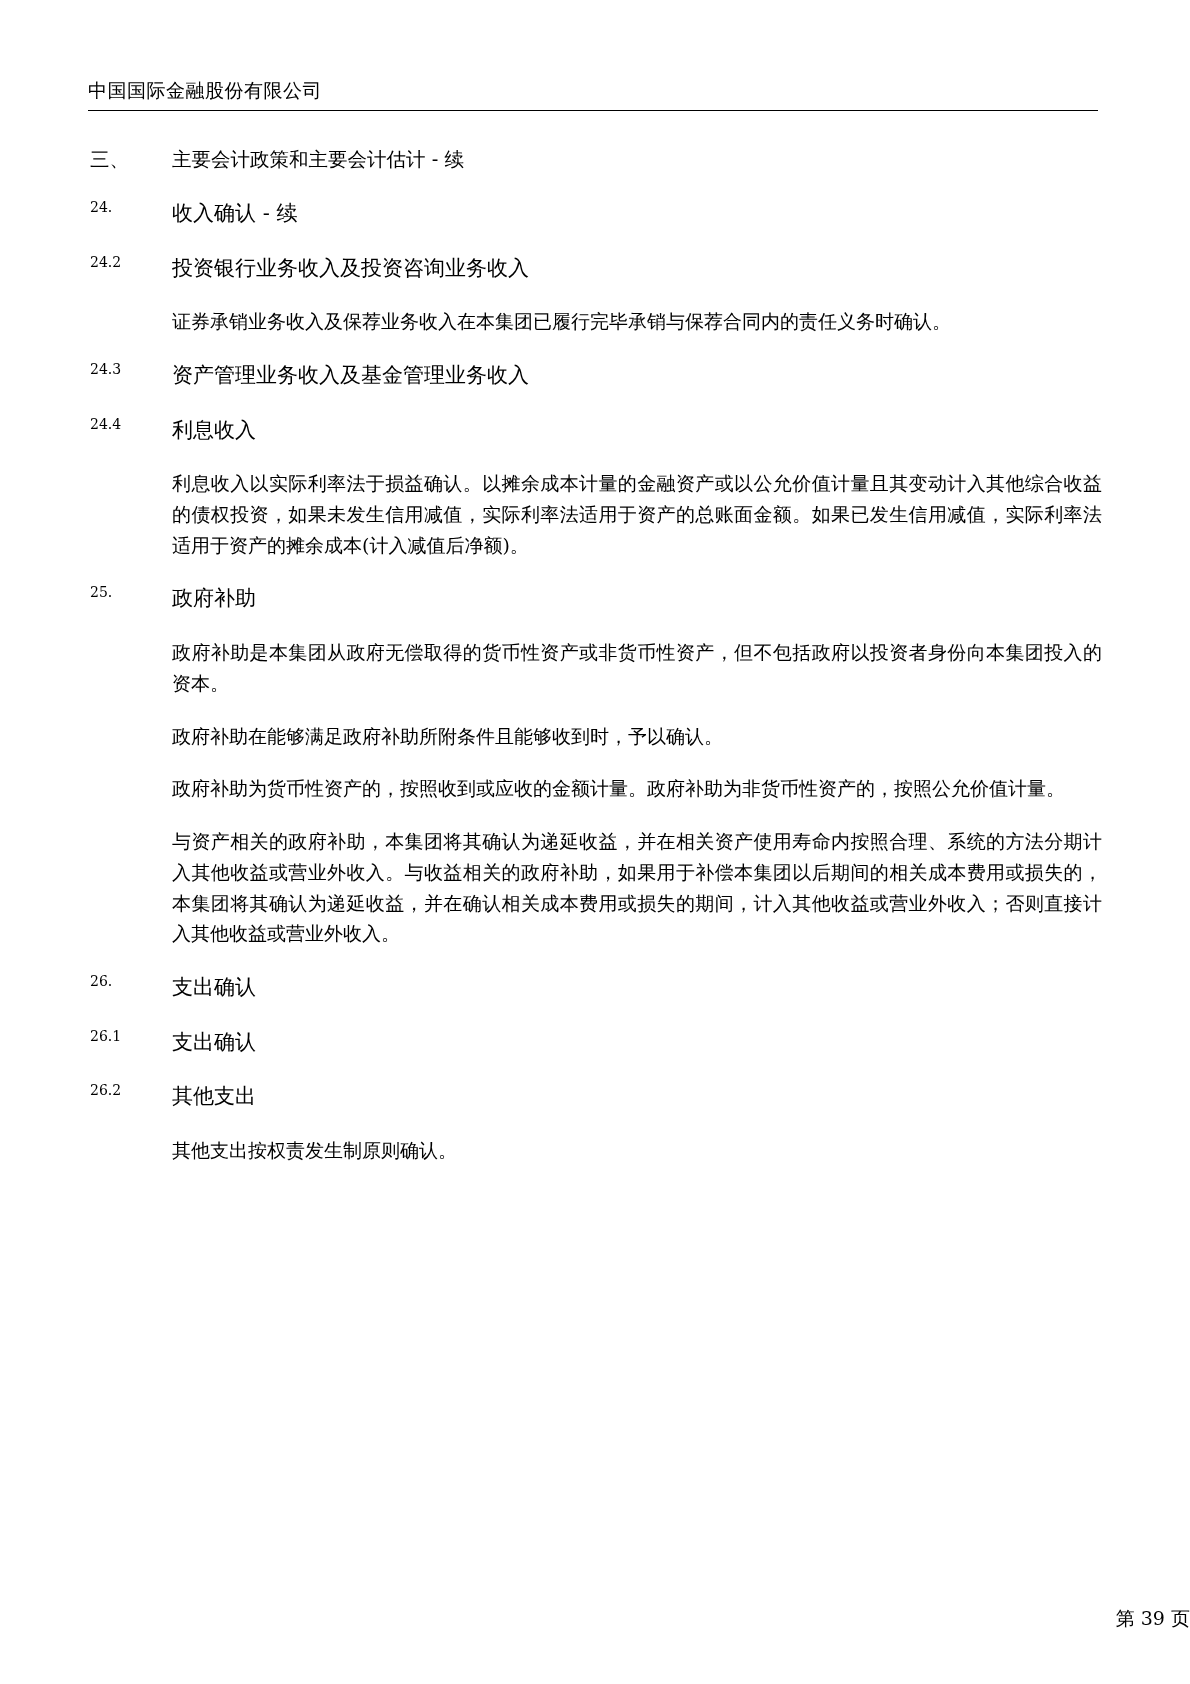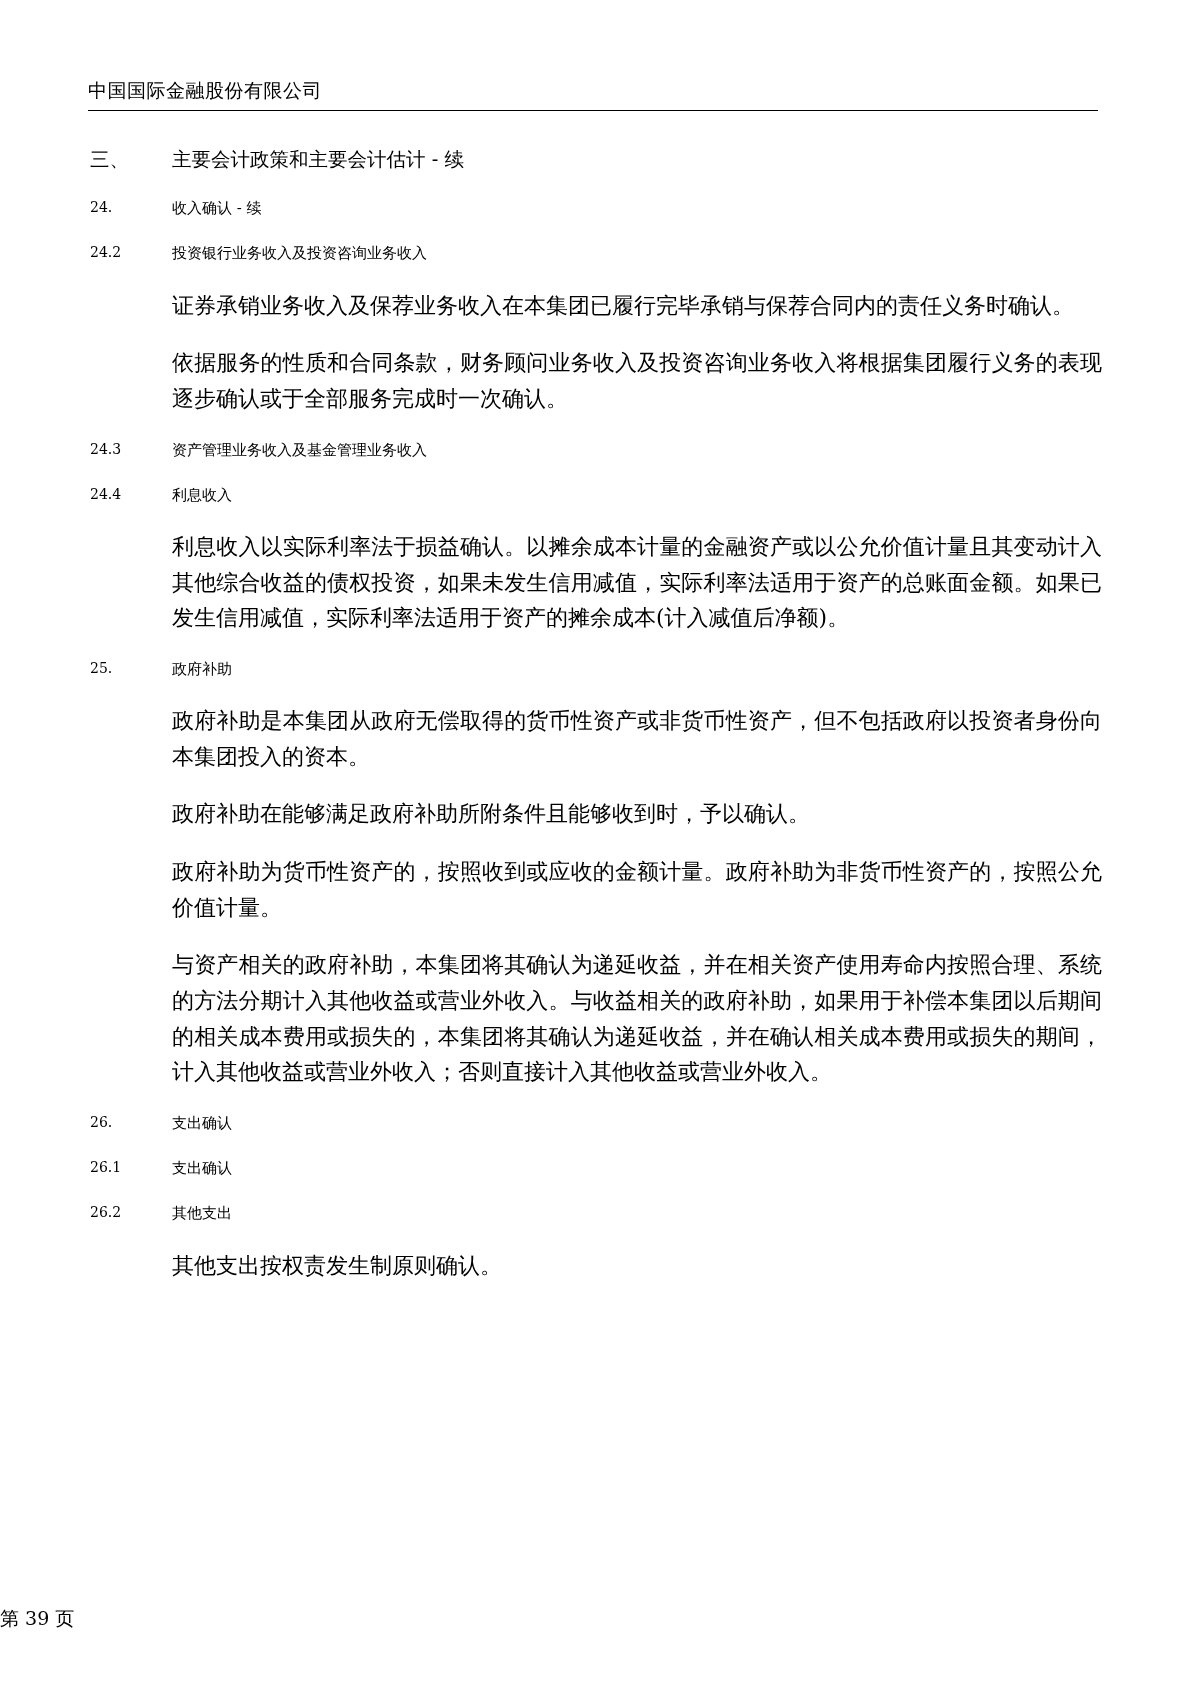--- a/index.html
+++ b/index.html
@@ -46,42 +46,42 @@
     width: 82px;
     font-size: 14px;
     line-height: 1.55;
     font-family: "DejaVu Serif", "Liberation Serif", serif;
   }
   .num.sanchar {
     width: 82px;
   }
   .txt {
     flex: 1 1 auto;
-    font-size: 15px;
+    font-size: 21px;
     line-height: 1.55;
     text-align: justify;
   }
   .section-head .txt,
   .section-head .num {
     font-size: 19.5px;
   }
   .indent-body {
     margin-left: 82px;
-    font-size: 22px;
+    font-size: 19px;
     line-height: 1.62;
     text-align: justify;
     margin-bottom: 22px;
     width: 930px;
   }
   .footer {
     position: absolute;
     left: 0;
     right: 0;
     bottom: 70px;
-    text-align: left;
+    text-align: right;
     font-size: 19px;
     font-family: "DejaVu Serif", "Liberation Serif", serif;
   }
 </style>
 </head>
 <body>
 
 <div class="page">
 
   <div class="header">中国国际金融股份有限公司</div>
@@ -95,21 +95,20 @@
   <div class="row">
     <div class="num">24.</div>
     <div class="txt">收入确认 - 续</div>
   </div>
 
   <div class="row">
     <div class="num">24.2</div>
     <div class="txt">投资银行业务收入及投资咨询业务收入</div>
   </div>
   <div class="indent-body">证券承销业务收入及保荐业务收入在本集团已履行完毕承销与保荐合同内的责任义务时确认。</div>
-  <div class="indent-body">依据服务的性质和合同条款，财务顾问业务收入及投资咨询业务收入将根据集团履行义务的表现逐步确认或于全部服务完成时一次确认。</div>
 
   <div class="row">
     <div class="num">24.3</div>
     <div class="txt">资产管理业务收入及基金管理业务收入</div>
   </div>
 
   <div class="row">
     <div class="num">24.4</div>
     <div class="txt">利息收入</div>
   </div>

